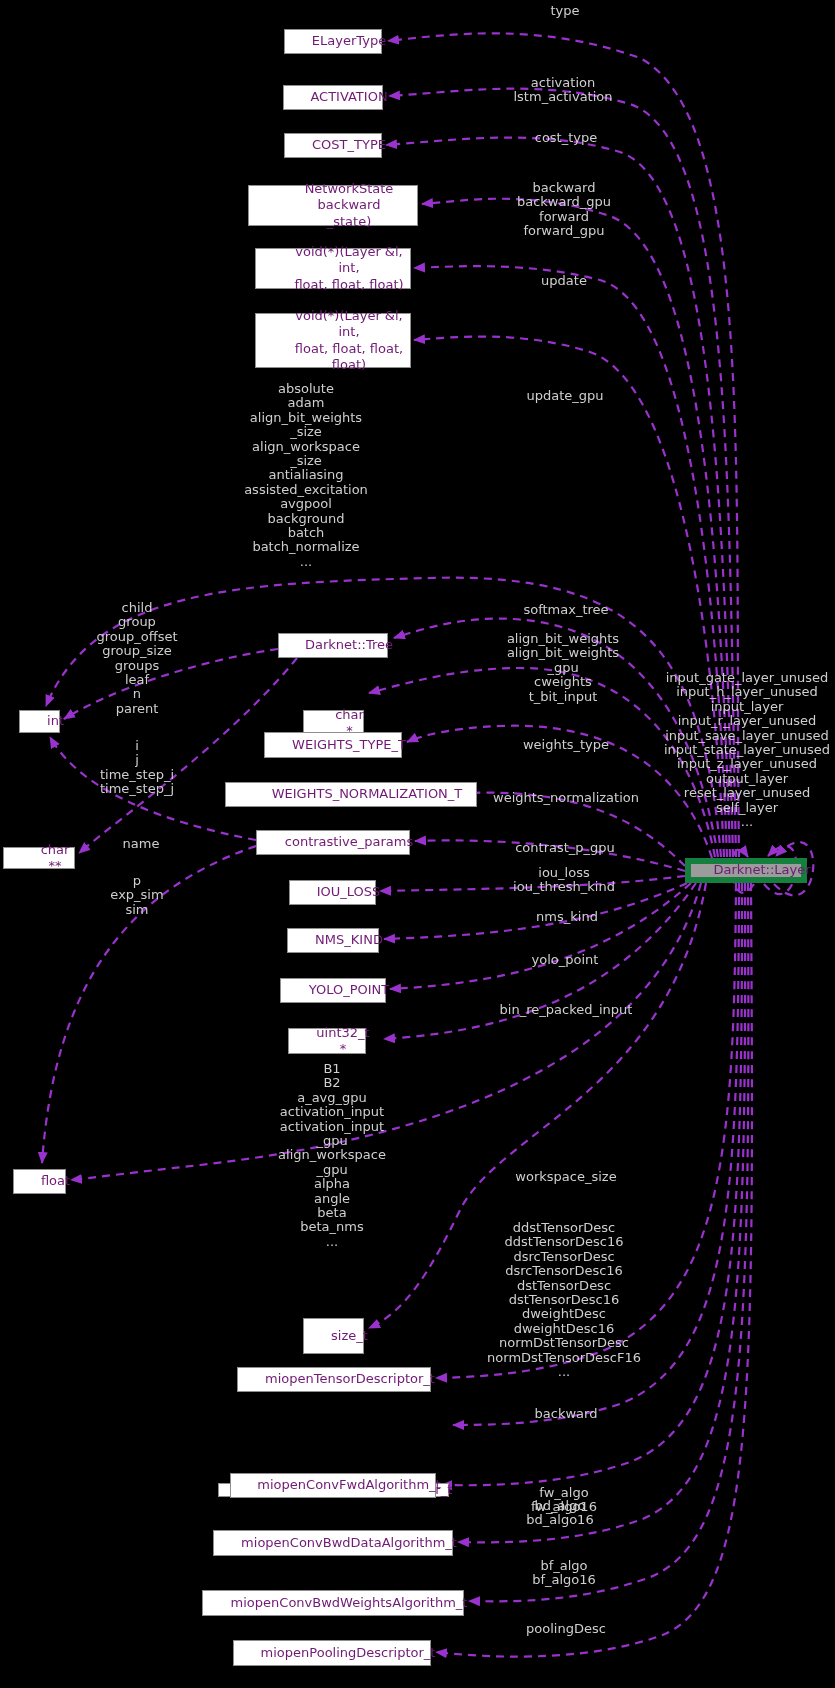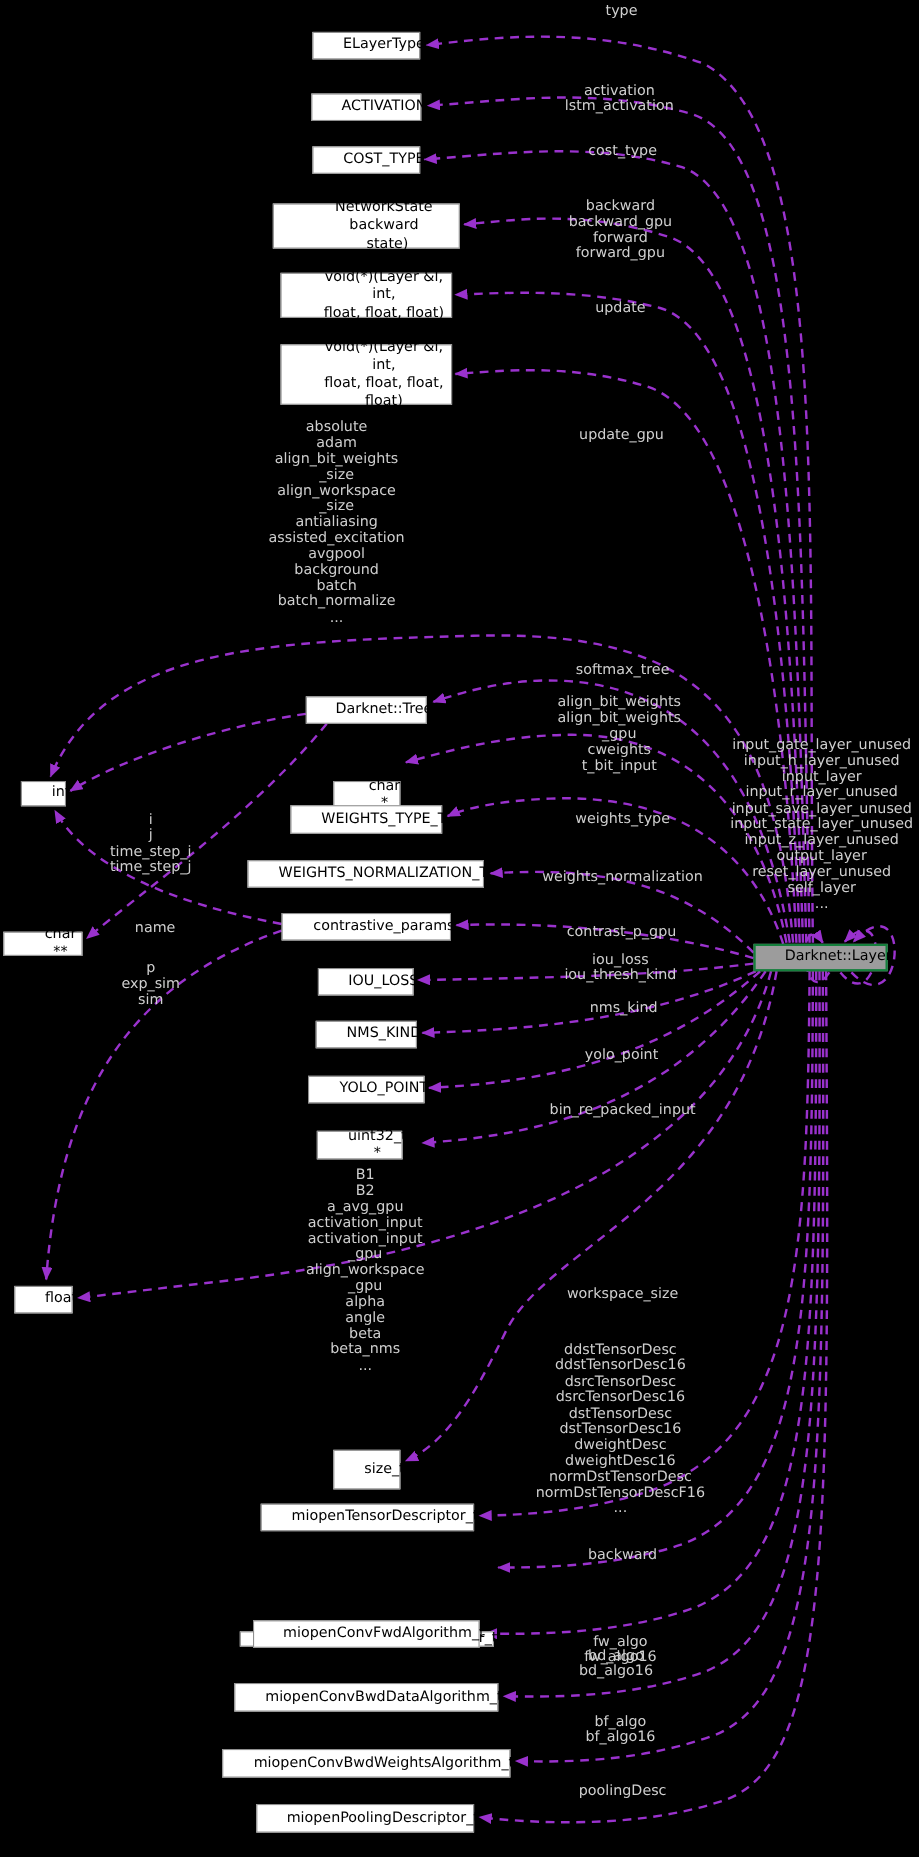--- a/index.html
+++ b/index.html
@@ -1,22 +1,22 @@
 <!DOCTYPE html>
 <html><head>
 <meta charset="utf-8">
 <style>
   html,body{margin:0;padding:0;background:#000;}
   #stage{position:relative;width:835px;height:1688px;background:#000;overflow:hidden;
          font-family:"DejaVu Sans","Liberation Sans",sans-serif;}
   #edges{position:absolute;left:0;top:0;}
-  .node{position:absolute;background:#ffffff;border:1px solid #8f8f8f;color:#000000;
+  .node{position:absolute;background:#ffffff;border:1px solid #8f8f8f;color:#701a75;
         display:flex;align-items:center;justify-content:center;text-align:center;
         font-size:13px;line-height:16.5px;white-space:pre-line;box-sizing:border-box;cursor:pointer;padding-left:32px;}
-  .node.hl{background:#9c9c9c;border:2px solid #15803d;}
+  .node.hl{background:#9c9c9c;border:6px solid #15803d;}
   .elabel{position:absolute;transform:translateX(-50%);color:#cfcfcf;font-size:13px;
           line-height:14.4px;text-align:center;white-space:pre-line;}
 </style>
 </head>
 <body>
 
 <div id="stage">
 
 <svg id="edges" width="835" height="1688" viewBox="0 0 835 1688">
   <defs>
@@ -65,21 +65,21 @@
 <div class="node" style="left:248px;top:185px;width:170px;height:41px">NetworkState backward
 _state)</div>
 <div class="node" style="left:255px;top:248px;width:156px;height:41px">void(*)(Layer &amp;l, int,
 float, float, float)</div>
 <div class="node" style="left:255px;top:313px;width:156px;height:55px">void(*)(Layer &amp;l, int,
 float, float, float,
 float)</div>
 <div class="node" style="left:278px;top:633px;width:110px;height:25px">Darknet::Tree</div>
 <div class="node" style="left:303px;top:710px;width:61px;height:26px">char *</div>
 <div class="node" style="left:264px;top:732px;width:138px;height:26px">WEIGHTS_TYPE_T</div>
-<div class="node" style="left:225px;top:782px;width:215px;height:25px">WEIGHTS_NORMALIZATION_T</div>
+<div class="node" style="left:225px;top:782px;width:252px;height:25px">WEIGHTS_NORMALIZATION_T</div>
 <div class="node" style="left:256px;top:830px;width:154px;height:25px">contrastive_params</div>
 <div class="node" style="left:289px;top:880px;width:87px;height:25px">IOU_LOSS</div>
 <div class="node" style="left:287px;top:928px;width:92px;height:25px">NMS_KIND</div>
 <div class="node" style="left:280px;top:978px;width:106px;height:25px">YOLO_POINT</div>
 <div class="node" style="left:288px;top:1028px;width:78px;height:26px">uint32_t *</div>
 <div class="node" style="left:19px;top:710px;width:41px;height:23px">int</div>
 <div class="node" style="left:3px;top:847px;width:72px;height:22px">char **</div>
 <div class="node" style="left:13px;top:1169px;width:53px;height:25px">float</div>
 <div class="node" style="left:303px;top:1318px;width:61px;height:36px">size_t</div>
 <div class="node" style="left:237px;top:1367px;width:194px;height:25px">miopenTensorDescriptor_t</div>
@@ -106,20 +106,28 @@
 _size
 align_workspace
 _size
 antialiasing
 assisted_excitation
 avgpool
 background
 batch
 batch_normalize
 ...</div>
+<div class="elabel" style="left:137px;top:601px">child
+group
+group_offset
+group_size
+groups
+leaf
+n
+parent</div>
 <div class="elabel" style="left:137px;top:739px">i
 j
 time_step_i
 time_step_j</div>
 <div class="elabel" style="left:141px;top:837px">name</div>
 <div class="elabel" style="left:137px;top:874px">p
 exp_sim
 sim</div>
 <div class="elabel" style="left:566px;top:603px">softmax_tree</div>
 <div class="elabel" style="left:563px;top:632px">align_bit_weights

